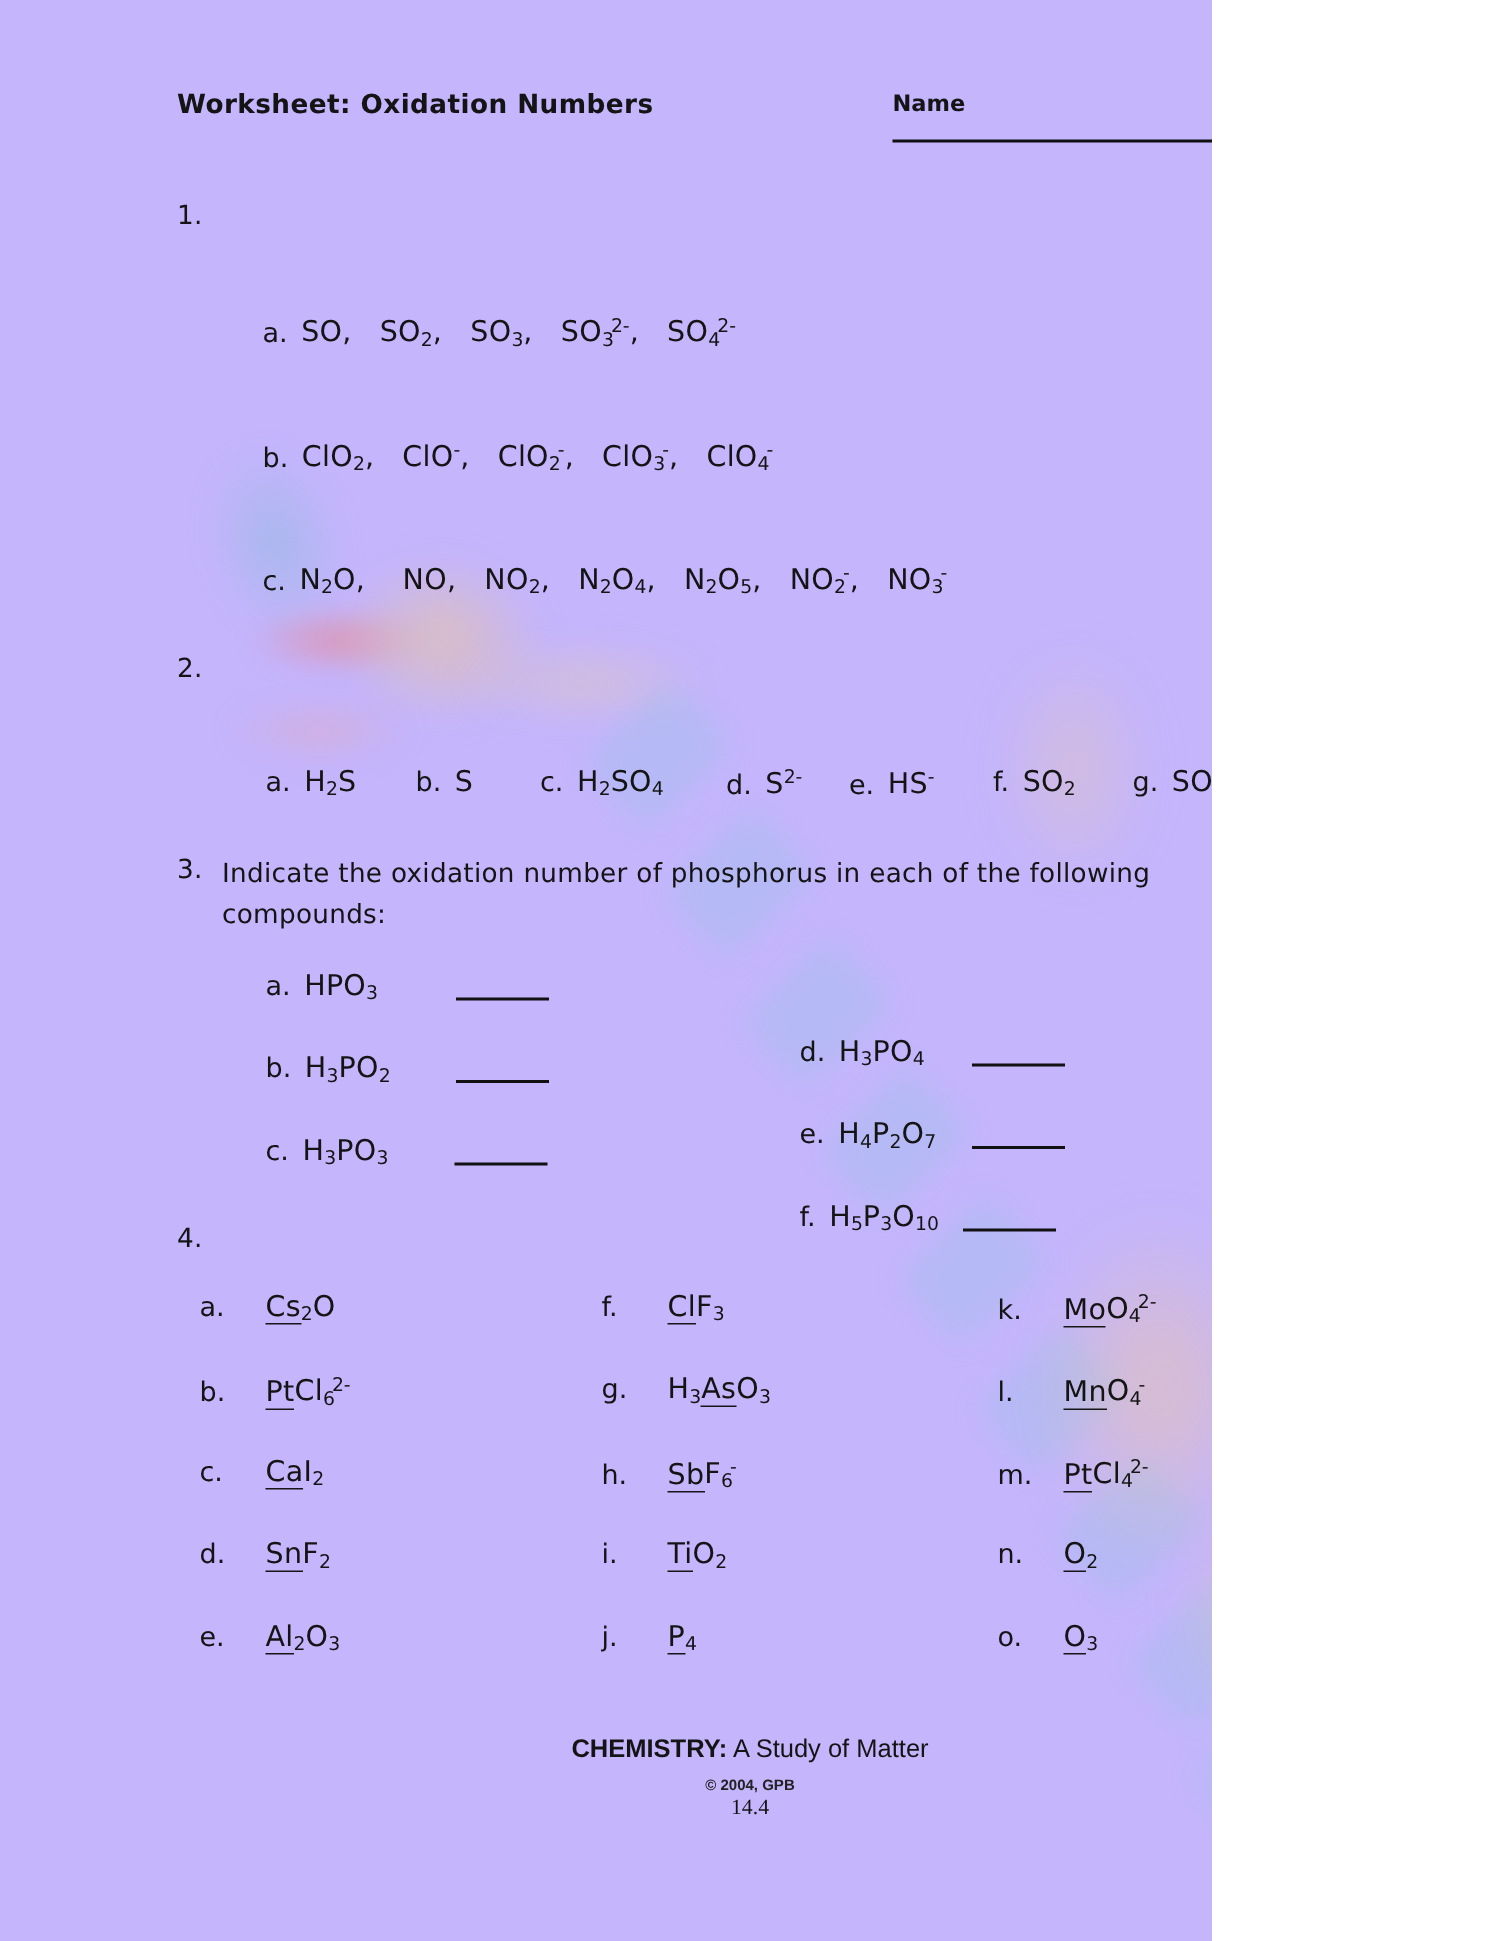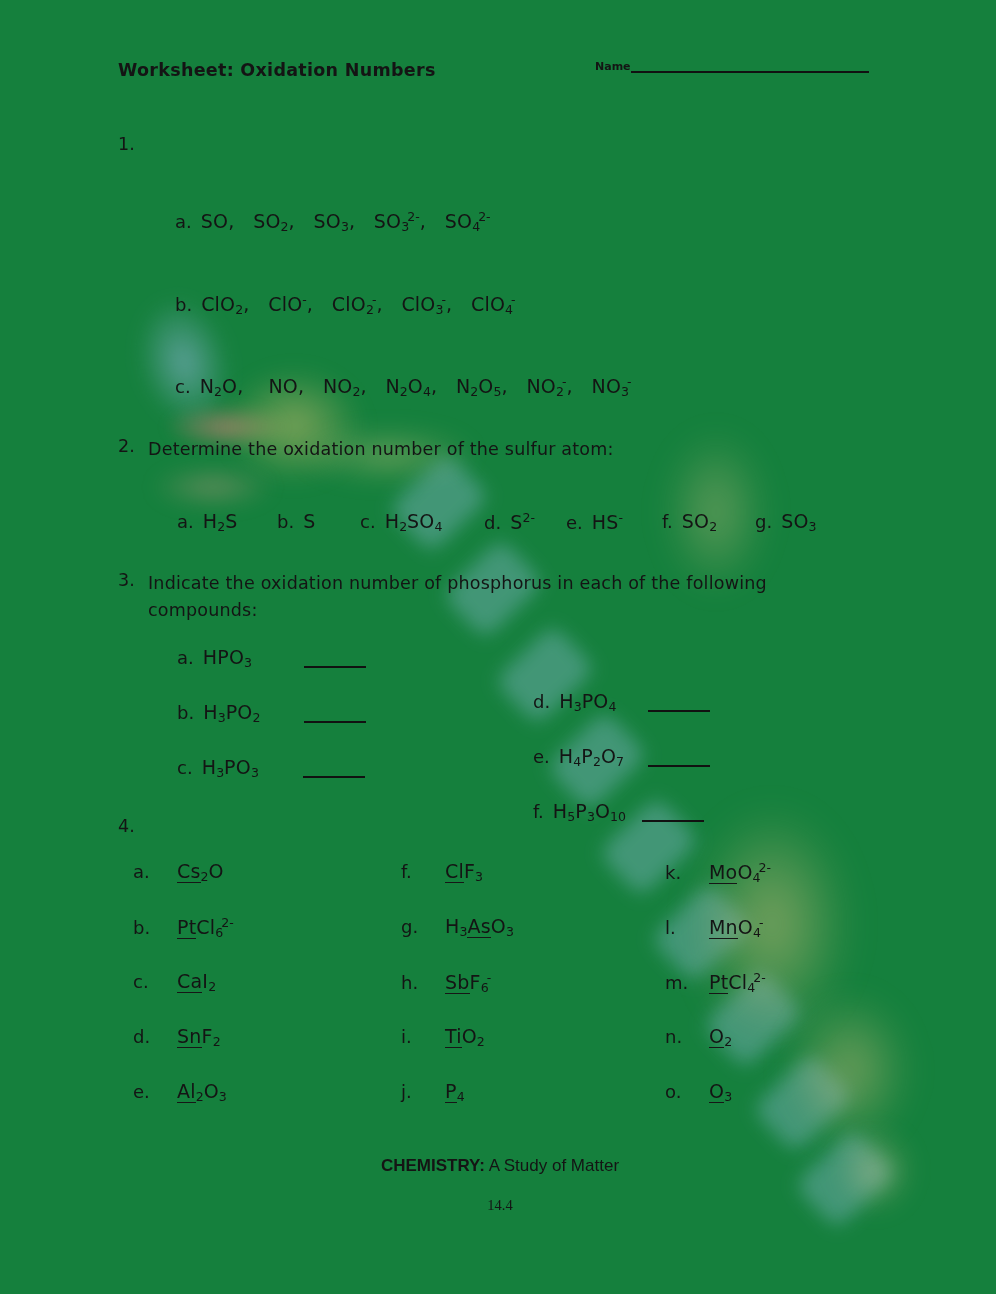--- a/index.html
+++ b/index.html
@@ -1,19 +1,19 @@
 <!DOCTYPE html>
 <html><head>
 <meta charset="utf-8">
 <style>
   html,body{margin:0;padding:0;background:#ffffff;}
   .page{
     position:relative;
-    width:996px;height:1294px;
-    background:#15803d;
+    width:808px;height:1294px;
+    background:#c4b5fd;
     overflow:hidden;
     font-family:"DejaVu Sans","Liberation Sans",sans-serif;
     color:#141414;
   }
   .abs{position:absolute;z-index:2;}
 
   
   .watermark{position:absolute;inset:0;z-index:1;pointer-events:none;}
   .wm{position:absolute;border-radius:50%;}
   .wm-blue1{left:140px;top:298px;width:88px;height:128px;background:radial-gradient(ellipse,rgba(145,185,222,.55),rgba(145,185,222,0) 72%);filter:blur(9px);transform:rotate(-14deg);}
@@ -31,21 +31,21 @@
   .wm-l7{left:722px;top:978px;}
   .wm-l8{left:772px;top:1062px;}
   .wm-l9{left:814px;top:1138px;}
   .wm-org1{left:664px;top:430px;width:104px;height:164px;background:radial-gradient(ellipse,rgba(248,208,148,.32),rgba(248,208,148,0) 70%);filter:blur(16px);}
   .wm-org2{left:692px;top:806px;width:160px;height:236px;background:radial-gradient(ellipse,rgba(248,203,138,.45),rgba(248,203,138,0) 70%);filter:blur(18px);}
   .wm-org3{left:786px;top:992px;width:126px;height:156px;background:radial-gradient(ellipse,rgba(248,203,138,.40),rgba(248,203,138,0) 70%);filter:blur(16px);}
   .wm-org4{left:836px;top:1126px;width:78px;height:88px;background:radial-gradient(ellipse,rgba(248,213,158,.35),rgba(248,213,158,0) 70%);filter:blur(12px);}
 
   
   .title{left:118px;top:60px;font-size:17.5px;font-weight:bold;letter-spacing:.3px;}
-  .name-wrap{left:595px;top:60px;font-size:11px;font-weight:bold;}
+  .name-wrap{left:595px;top:60px;font-size:15px;font-weight:bold;}
   .name-line{display:inline-block;width:238px;height:3px;border-bottom:2px solid #111;transform:translateY(3px);}
 
   .qnum{left:118px;font-size:17.5px;letter-spacing:.2px;}
   .qtext{left:148px;font-size:17.5px;letter-spacing:.2px;line-height:27px;}
 
   .item{display:flex;align-items:baseline;gap:9px;font-size:19px;}
   .ilabel{font-size:18px;}
   .formula,.fcell{white-space:pre;letter-spacing:.2px;}
   .sub{font-size:.66em;vertical-align:-.24em;letter-spacing:0;}
   .sup{font-size:.66em;vertical-align:.52em;letter-spacing:0;}
@@ -104,21 +104,20 @@
   <div class="abs item" style="left:175px;top:292px;">
     <span class="ilabel">b.</span>
     <span class="formula"><span>ClO</span><span class="sub">2</span><span>,   ClO</span><span class="sup">-</span><span>,   ClO</span><span class="sub">2</span><span class="sup">-</span><span>,   ClO</span><span class="sub">3</span><span class="sup">-</span><span>,   ClO</span><span class="sub">4</span><span class="sup">-</span></span>
   </div>
   <div class="abs item" style="left:175px;top:374px;">
     <span class="ilabel">c.</span>
     <span class="formula"><span>N</span><span class="sub">2</span><span>O,    NO,   NO</span><span class="sub">2</span><span>,   N</span><span class="sub">2</span><span>O</span><span class="sub">4</span><span>,   N</span><span class="sub">2</span><span>O</span><span class="sub">5</span><span>,   NO</span><span class="sub">2</span><span class="sup">-</span><span>,   NO</span><span class="sub">3</span><span class="sup">-</span></span>
   </div>
 
   <div class="abs qnum" style="top:436px;">2.</div>
-  <div class="abs qtext" style="top:436px;width:720px;">Determine the oxidation number of the sulfur atom:</div>
 
   <div class="abs item" style="left:177px;top:510px;">
     <span class="ilabel">a.</span>
     <span class="formula"><span>H</span><span class="sub">2</span><span>S</span></span>
   </div>
   <div class="abs item" style="left:277px;top:510px;">
     <span class="ilabel">b.</span>
     <span class="formula"><span>S</span></span>
   </div>
   <div class="abs item" style="left:360px;top:510px;">
@@ -241,15 +240,16 @@
         <span class="q4label">n.</span>
         <span class="formula"><span class="u">O</span><span class="sub">2</span></span>
       </div>
     <div class="q4row" style="height:53px;">
         <span class="q4label">o.</span>
         <span class="formula"><span class="u">O</span><span class="sub">3</span></span>
       </div>
   </div>
 
   <div class="abs footer-line1"><span class="fb">CHEMISTRY:</span> <span>A Study of Matter</span></div>
+  <div class="abs footer-copy">© 2004, GPB</div>
   <div class="abs footer-page">14.4</div>
 
 </div>
 
 </body></html>

